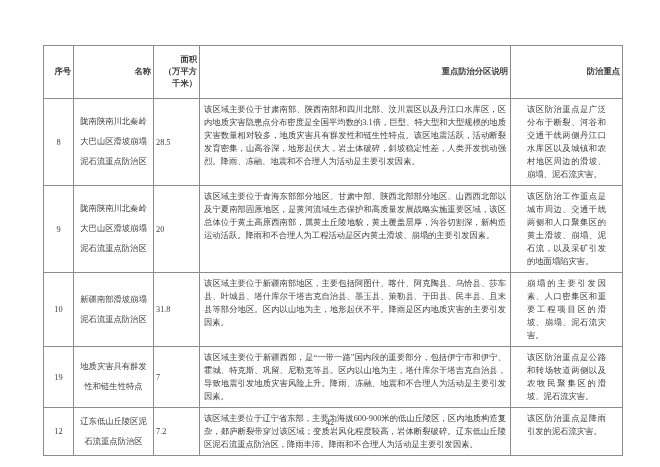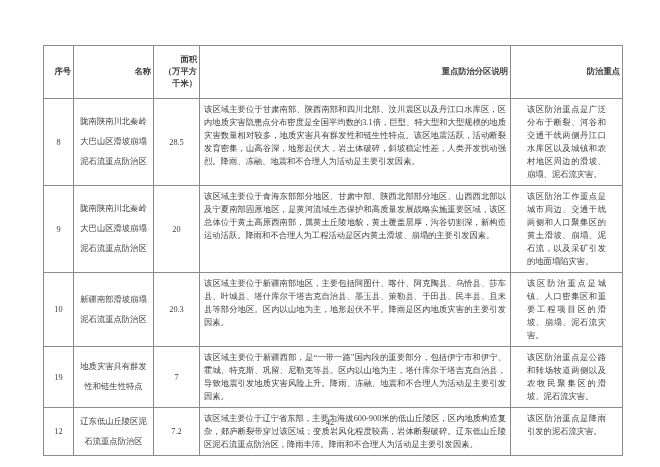--- a/index.html
+++ b/index.html
@@ -31,21 +31,21 @@
     padding:8px 2px;
   }
   th.area-h{white-space:pre-line;}
   td.c-index{
     text-align:center;vertical-align:middle;line-height:13px;padding:2px;
   }
   td.c-name{
     text-align:center;vertical-align:middle;line-height:20px;padding:2px 4px;
   }
   td.c-area{
-    text-align:center;vertical-align:middle;line-height:13px;padding:2px;
+    text-align:left;vertical-align:middle;line-height:13px;padding:2px;
   }
   td.c-desc{
     text-align:justify;vertical-align:top;line-height:13px;padding:4px 4px;
   }
   td.c-focus{
     text-align:justify;vertical-align:top;line-height:13px;padding:4px 16px;
   }
   tr.r1,tr.r2{height:73px;}
   tr.r3{height:59px;}
   tr.r4{height:58px;}
@@ -90,23 +90,23 @@
       <tr class="r2">
         <td class="c-index">9</td>
         <td class="c-name">陇南陕南川北秦岭大巴山区滑坡崩塌泥石流重点防治区</td>
         <td class="c-area">20</td>
         <td class="c-desc">该区域主要位于青海东部部分地区、甘肃中部、陕西北部部分地区、山西西北部以及宁夏南部固原地区，是黄河流域生态保护和高质量发展战略实施重要区域，该区总体位于黄土高原西南部，属黄土丘陵地貌，黄土覆盖层厚，沟谷切割深，新构造运动活跃。降雨和不合理人为工程活动是区内黄土滑坡、崩塌的主要引发因素。</td>
         <td class="c-focus">该区防治工作重点是城市周边、交通干线两侧和人口聚集区的黄土滑坡、崩塌、泥石流，以及采矿引发的地面塌陷灾害。</td>
       </tr>
       <tr class="r3">
         <td class="c-index">10</td>
         <td class="c-name">新疆南部滑坡崩塌泥石流重点防治区</td>
-        <td class="c-area">20.3</td>
+        <td class="c-area">31.8</td>
         <td class="c-desc">该区域主要位于新疆南部地区，主要包括阿图什、喀什、阿克陶县、乌恰县、莎车县、叶城县、塔什库尔干塔吉克自治县、墨玉县、策勒县、于田县、民丰县、且末县等部分地区。区内以山地为主，地形起伏不平。降雨是区内地质灾害的主要引发因素。</td>
-        <td class="c-focus">该区防治重点是城镇、人口密集区和重要工程项目区的滑坡、崩塌、泥石流灾害。</td>
+        <td class="c-focus">崩塌的主要引发因素、人口密集区和重要工程项目区的滑坡、崩塌、泥石流灾害。</td>
       </tr>
       <tr class="r4">
         <td class="c-index">19</td>
         <td class="c-name">地质灾害具有群发性和链生性特点</td>
         <td class="c-area">7</td>
         <td class="c-desc">该区域主要位于新疆西部，是“一带一路”国内段的重要部分，包括伊宁市和伊宁、霍城、特克斯、巩留、尼勒克等县。区内以山地为主，塔什库尔干塔吉克自治县，导致地震引发地质灾害风险上升。降雨、冻融、地震和不合理人为活动是主要引发因素。</td>
         <td class="c-focus">该区防治重点是公路和转场牧道两侧以及农牧民聚集区的滑坡、泥石流灾害。</td>
       </tr>
       <tr class="r5">
         <td class="c-index">12</td>

